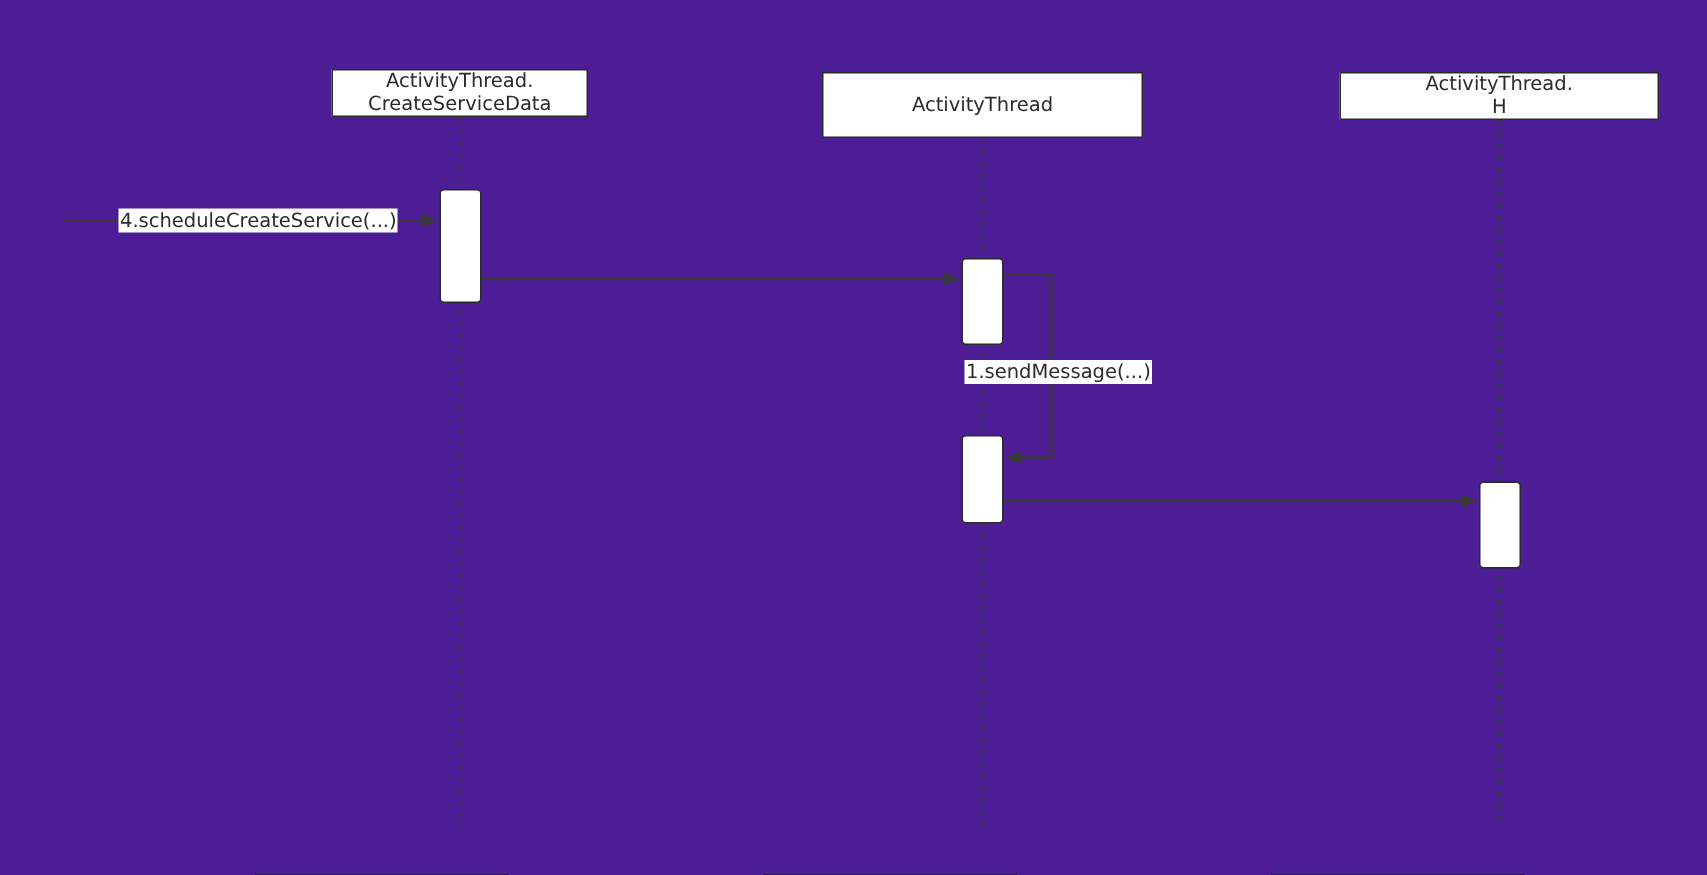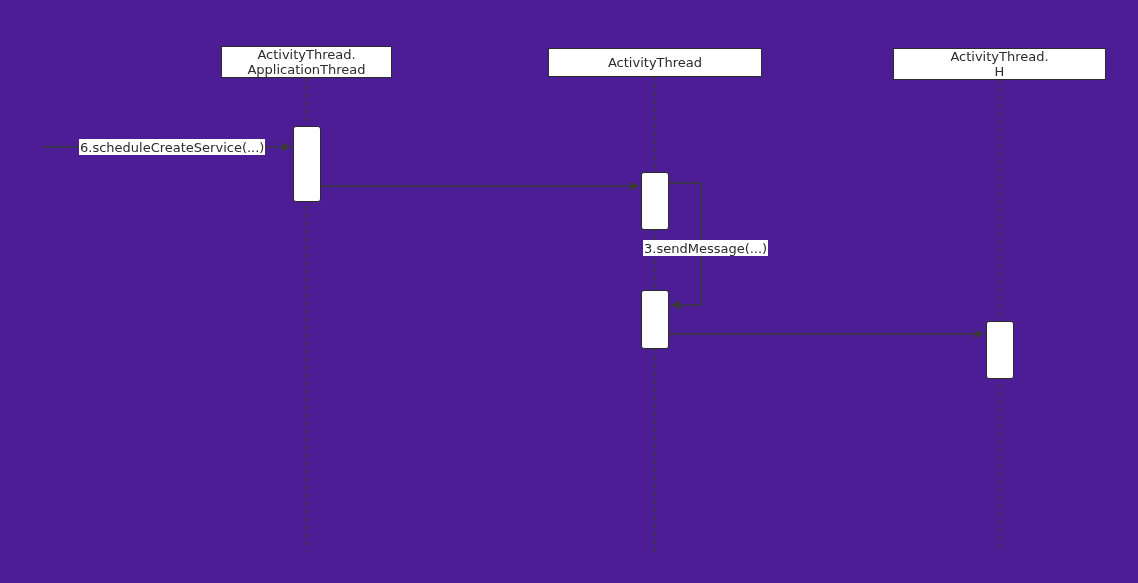--- a/index.html
+++ b/index.html
@@ -99,31 +99,31 @@
     </g>
   </svg>
 
   <div class="activation" style="left:293px; top:126px; width:28px; height:76px;"></div>
   <div class="activation" style="left:641px; top:172px; width:28px; height:58px;"></div>
   <div class="activation" style="left:641px; top:290px; width:28px; height:59px;"></div>
   <div class="activation" style="left:986px; top:321px; width:28px; height:58px;"></div>
 
   <div class="participant" style="left:221px; top:46px; width:171px; height:32px;">
     <span class="pline">ActivityThread.</span>
-    <span class="pline">ApplicationThread</span>
+    <span class="pline">CreateServiceData</span>
   </div>
 
-  <div class="participant" style="left:548px; top:48px; width:214px; height:29px;">
+  <div class="participant" style="left:548px; top:48px; width:214px; height:44px;">
     <span class="pline">ActivityThread</span>
   </div>
 
   <div class="participant" style="left:893px; top:48px; width:213px; height:32px;">
     <span class="pline">ActivityThread.</span>
     <span class="pline">H</span>
   </div>
 
-  <div class="msg-label" style="left:79px; top:139px;">6.scheduleCreateService(...)</div>
+  <div class="msg-label" style="left:79px; top:139px;">4.scheduleCreateService(...)</div>
 
 
-  <div class="msg-label" style="left:643px; top:240px;">3.sendMessage(...)</div>
+  <div class="msg-label" style="left:643px; top:240px;">1.sendMessage(...)</div>
 
 
 </div>
 
 </body></html>

